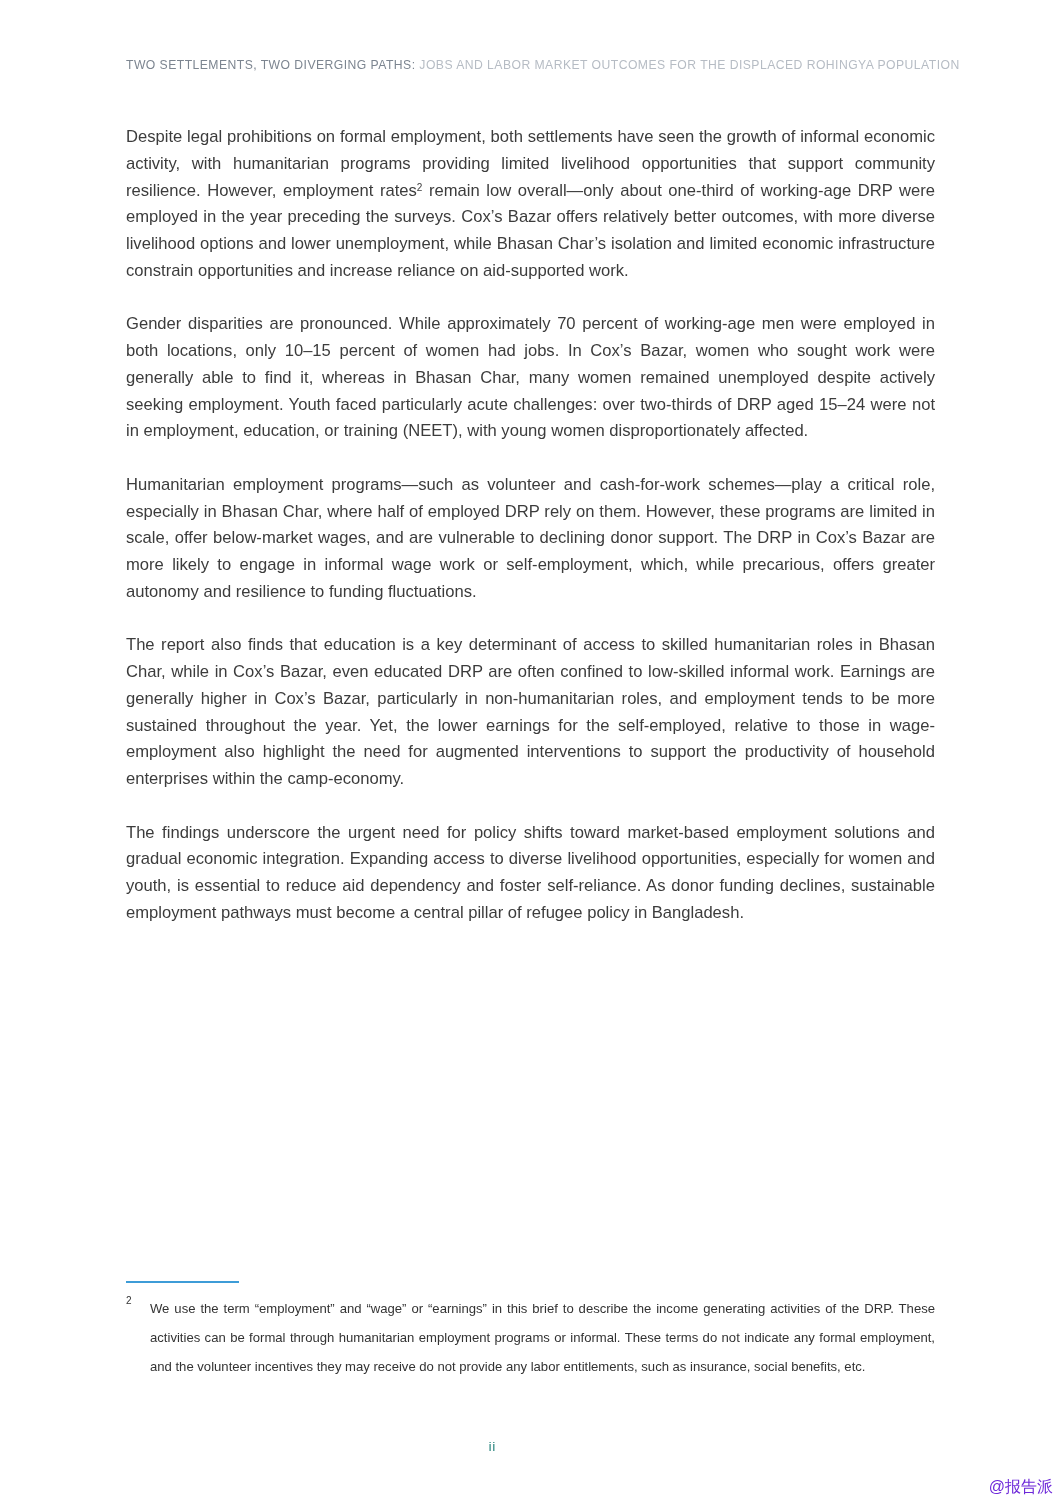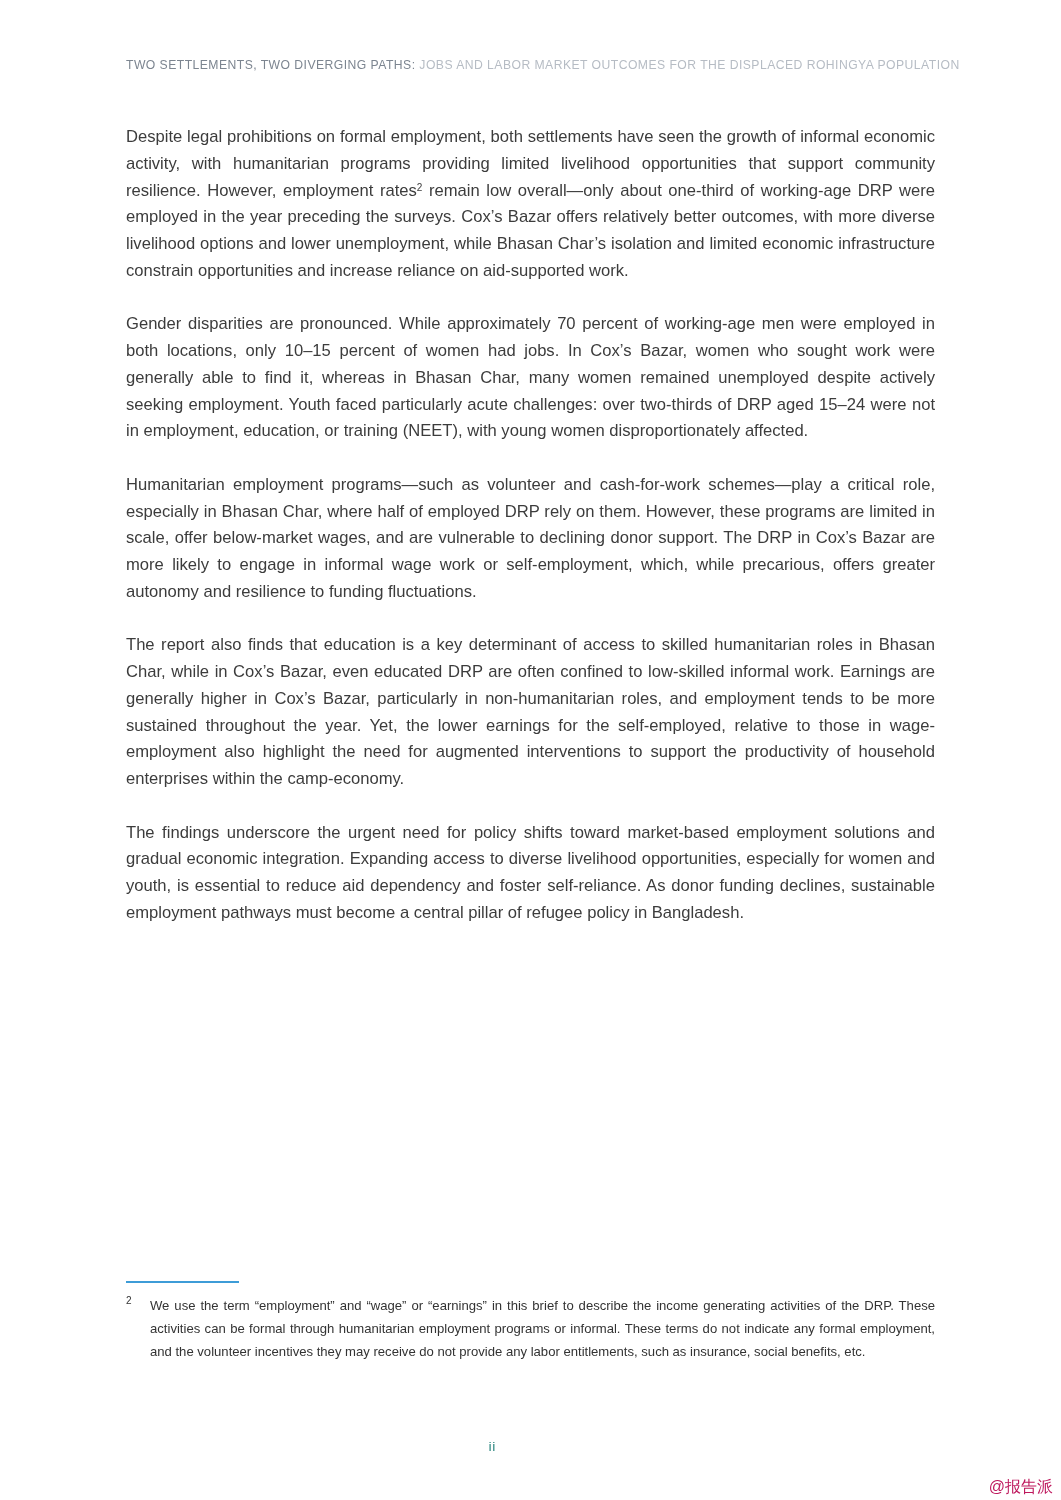--- a/index.html
+++ b/index.html
@@ -9,24 +9,24 @@
       font-size: 12.2px; letter-spacing: 0.45px; white-space: nowrap; color: #b6bcc4; }
     .running-header .strong { color: #7c8590; }
     .content { position: absolute; left: 126px; top: 124px; width: 809px; }
     .para { margin: 0 0 26.5px 0; font-size: 16.6px; line-height: 26.8px; color: #3c3c3c;
             text-align: justify; font-weight: 400; }
     .para sup { font-size: 10px; vertical-align: 5px; line-height: 0; }
     .footnote-rule { position: absolute; left: 126px; top: 1281px; width: 113px; height: 2px;
                      background: #3d9cd7; }
     .footnote { position: absolute; left: 126px; top: 1294px; width: 809px; display: flex; }
     .footnote .fn-num { width: 24px; font-size: 10px; color: #333; padding-top: 1px; flex: none; }
-    .footnote .fn-text { flex: 1; font-size: 13.1px; line-height: 23px; color: #333; text-align: justify; }
+    .footnote .fn-text { flex: 1; font-size: 13.1px; line-height: 29px; color: #333; text-align: justify; }
     .page-number { position: absolute; left: 0; width: 985px; top: 1440px; text-align: center;
                    font-size: 12px; color: #0f766e; letter-spacing: 1px; }
-    .watermark { position: absolute; right: 8px; top: 1477px; font-size: 16px; color: #be185d; }
+    .watermark { position: absolute; right: 8px; top: 1477px; font-size: 16px; color: #6d28d9; }
   </style>
 </head>
 <body>
 
 <div class="running-header"><span class="strong">TWO SETTLEMENTS, TWO DIVERGING PATHS:</span><span> JOBS AND LABOR MARKET OUTCOMES FOR THE DISPLACED ROHINGYA POPULATION</span></div>
 
 <div class="content">
   <p class="para"><span>Despite legal prohibitions on formal employment, both settlements have seen the growth of informal economic activity, with humanitarian programs providing limited livelihood opportunities that support community resilience. However, employment rates</span><sup>2</sup><span> remain low overall—only about one-third of working-age DRP were employed in the year preceding the surveys. Cox’s Bazar offers relatively better outcomes, with more diverse livelihood options and lower unemployment, while Bhasan Char’s isolation and limited economic infrastructure constrain opportunities and increase reliance on aid-supported work.</span></p>
   <p class="para">Gender disparities are pronounced. While approximately 70 percent of working-age men were employed in both locations, only 10–15 percent of women had jobs. In Cox’s Bazar, women who sought work were generally able to find it, whereas in Bhasan Char, many women remained unemployed despite actively seeking employment. Youth faced particularly acute challenges: over two-thirds of DRP aged 15–24 were not in employment, education, or training (NEET), with young women disproportionately affected.</p>
   <p class="para">Humanitarian employment programs—such as volunteer and cash-for-work schemes—play a critical role, especially in Bhasan Char, where half of employed DRP rely on them. However, these programs are limited in scale, offer below-market wages, and are vulnerable to declining donor support. The DRP in Cox’s Bazar are more likely to engage in informal wage work or self-employment, which, while precarious, offers greater autonomy and resilience to funding fluctuations.</p>

